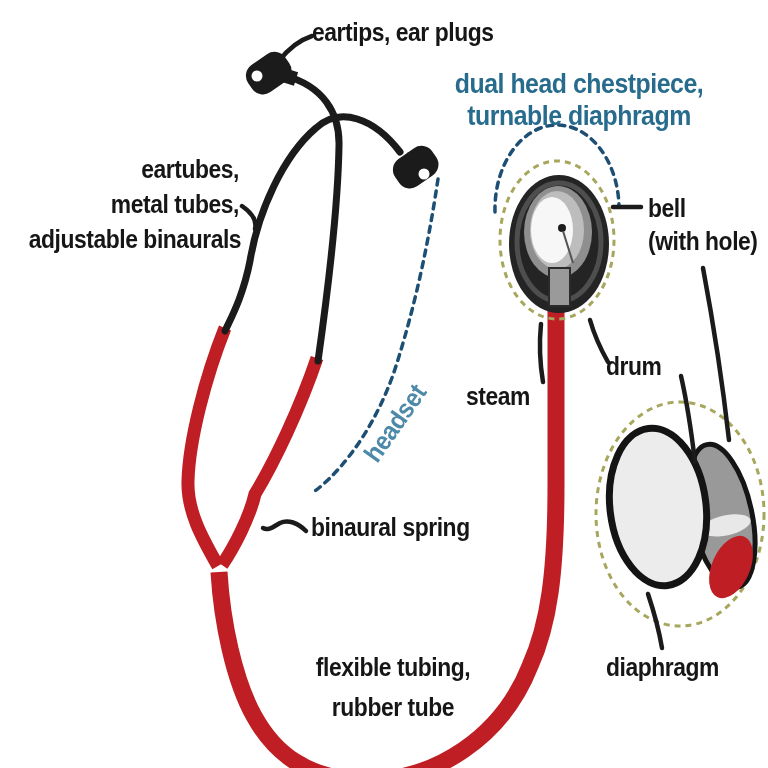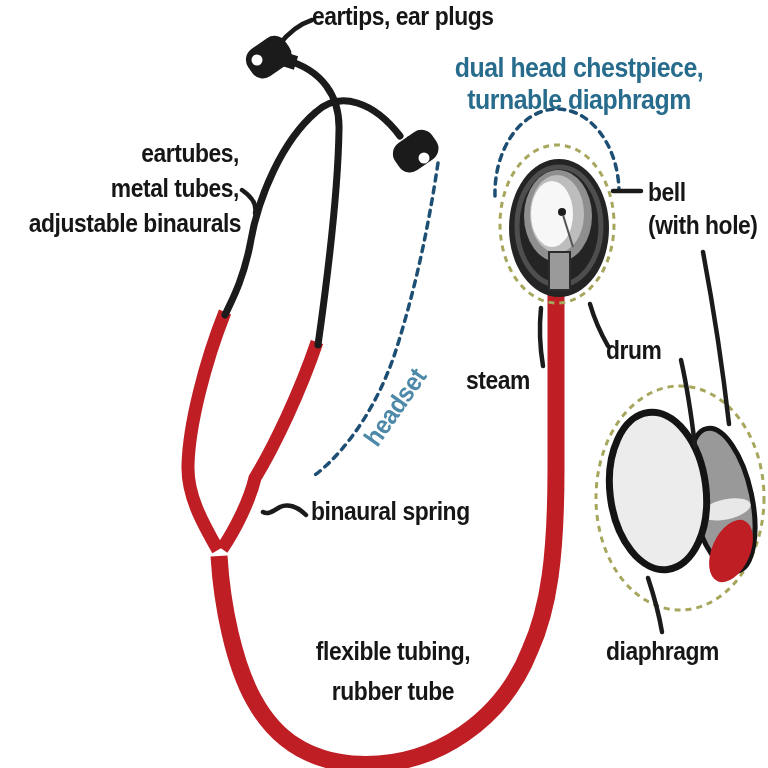--- a/index.html
+++ b/index.html
@@ -2,21 +2,21 @@
 <html style="--background: #ffffff; --tube-red: #bf1e24; --metal-black: #1b1b1b; --label-black: #161616; --label-teal: #276b8d; --headset-blue: #4d89a8; --dash-navy: #1d4e73; --dash-olive: #a6a65c; --bell-dark: #242424; --gray-mid: #8f8f8f; --gray-light: #ececec;"><head>
 <meta charset="utf-8">
 <style>
   html,body{margin:0;padding:0;}
   body{
     width:768px;height:768px;
     background:var(--background,#fff);
     font-family:"Liberation Sans", sans-serif;
     position:relative;overflow:hidden;
   }
-  #stage{position:absolute;left:0;top:0;width:768px;height:656px;}
+  #stage{position:absolute;left:0;top:16px;width:768px;height:656px;}
   svg{position:absolute;left:0;top:0;}
 
   
   .lbl{
     position:absolute;
     font-weight:700;
     font-size:26px;
     line-height:30px;
     color:var(--label-black,#161616);
     letter-spacing:-0.5px;

